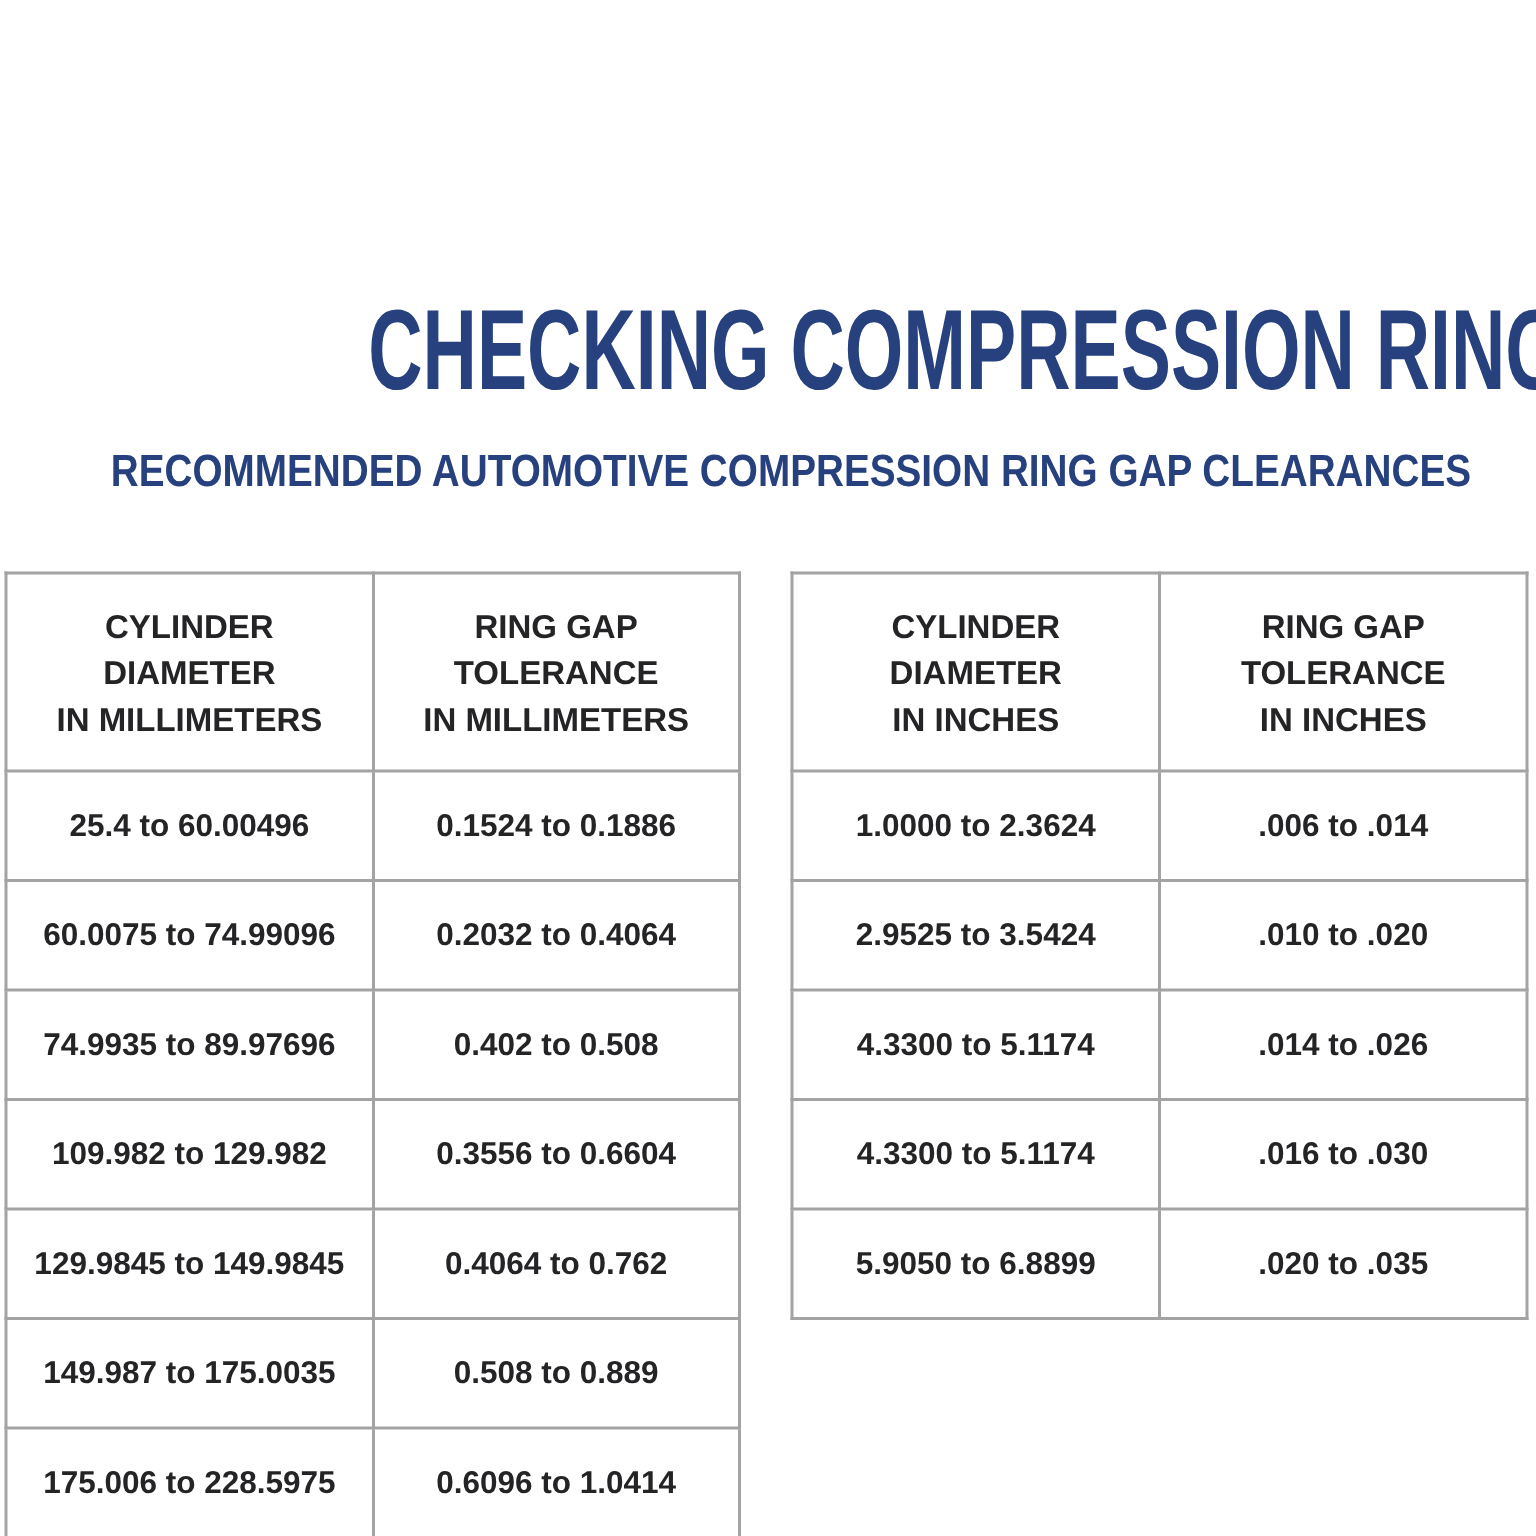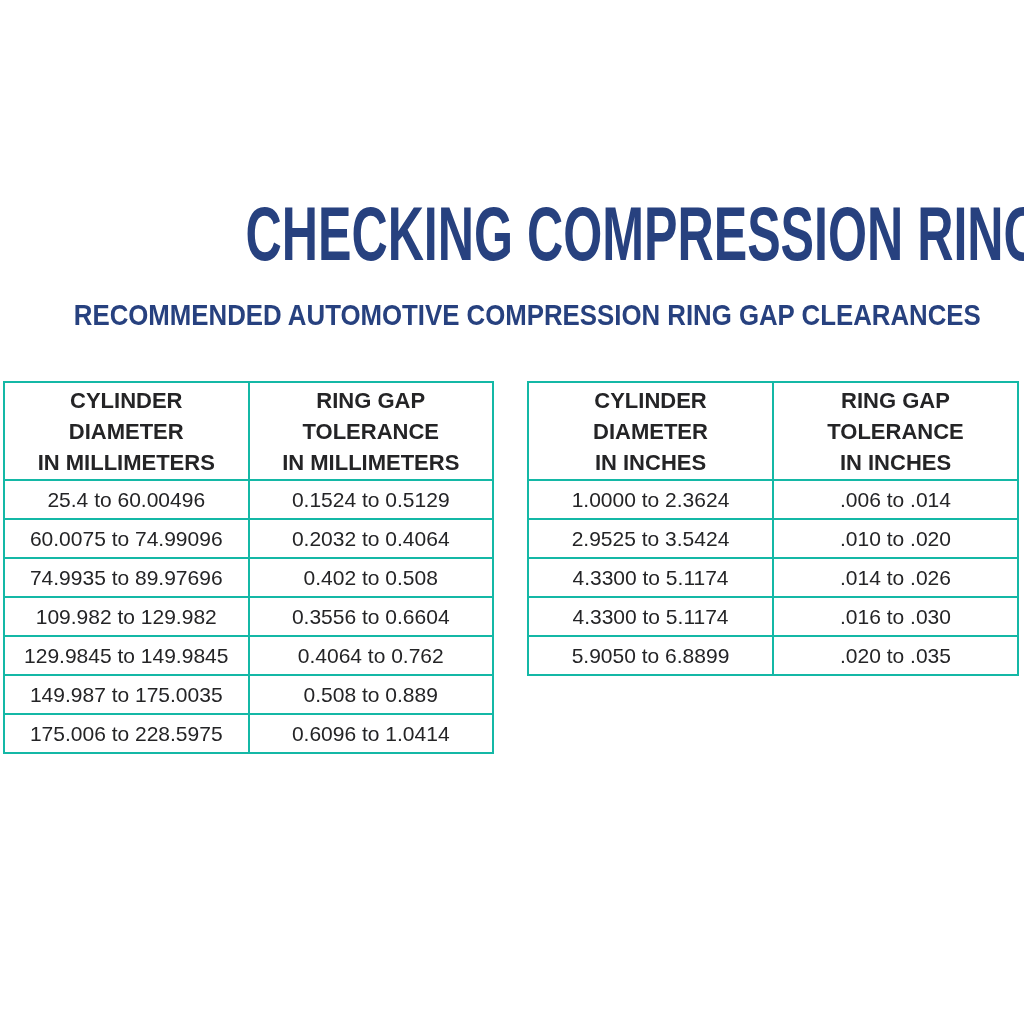--- a/index.html
+++ b/index.html
@@ -59,37 +59,37 @@
   }
   table.spec-table.mm {
     left: 3px;
     width: 491px;
   }
   table.spec-table.inches {
     left: 527px;
     width: 492px;
   }
   .spec-table th, .spec-table td {
-    border: 2px solid #14b8a6;
+    border: 2px solid #a3a3a3;
     text-align: center;
     vertical-align: middle;
     color: #242426;
-    padding: 0;
+    padding: 17px;
   }
   .spec-table th {
     height: 96px;
     font-size: 22px;
     line-height: 31px;
     font-weight: bold;
     white-space: pre-line;
   }
   .spec-table td {
     height: 37px;
     font-size: 21px;
-    font-weight: normal;
+    font-weight: bold;
   }
 </style>
 </head>
 <body>
 
 <div class="page">
 
   <div class="title-row">
     <span class="title-text">CHECKING COMPRESSION RING GAPS</span>
   </div>
@@ -105,21 +105,21 @@
 DIAMETER
 IN MILLIMETERS</th>
         <th>RING GAP
 TOLERANCE
 IN MILLIMETERS</th>
       </tr>
     </thead>
     <tbody>
       <tr>
         <td>25.4 to 60.00496</td>
-        <td>0.1524 to 0.5129</td>
+        <td>0.1524 to 0.1886</td>
       </tr>
       <tr>
         <td>60.0075 to 74.99096</td>
         <td>0.2032 to 0.4064</td>
       </tr>
       <tr>
         <td>74.9935 to 89.97696</td>
         <td>0.402 to 0.508</td>
       </tr>
       <tr>

